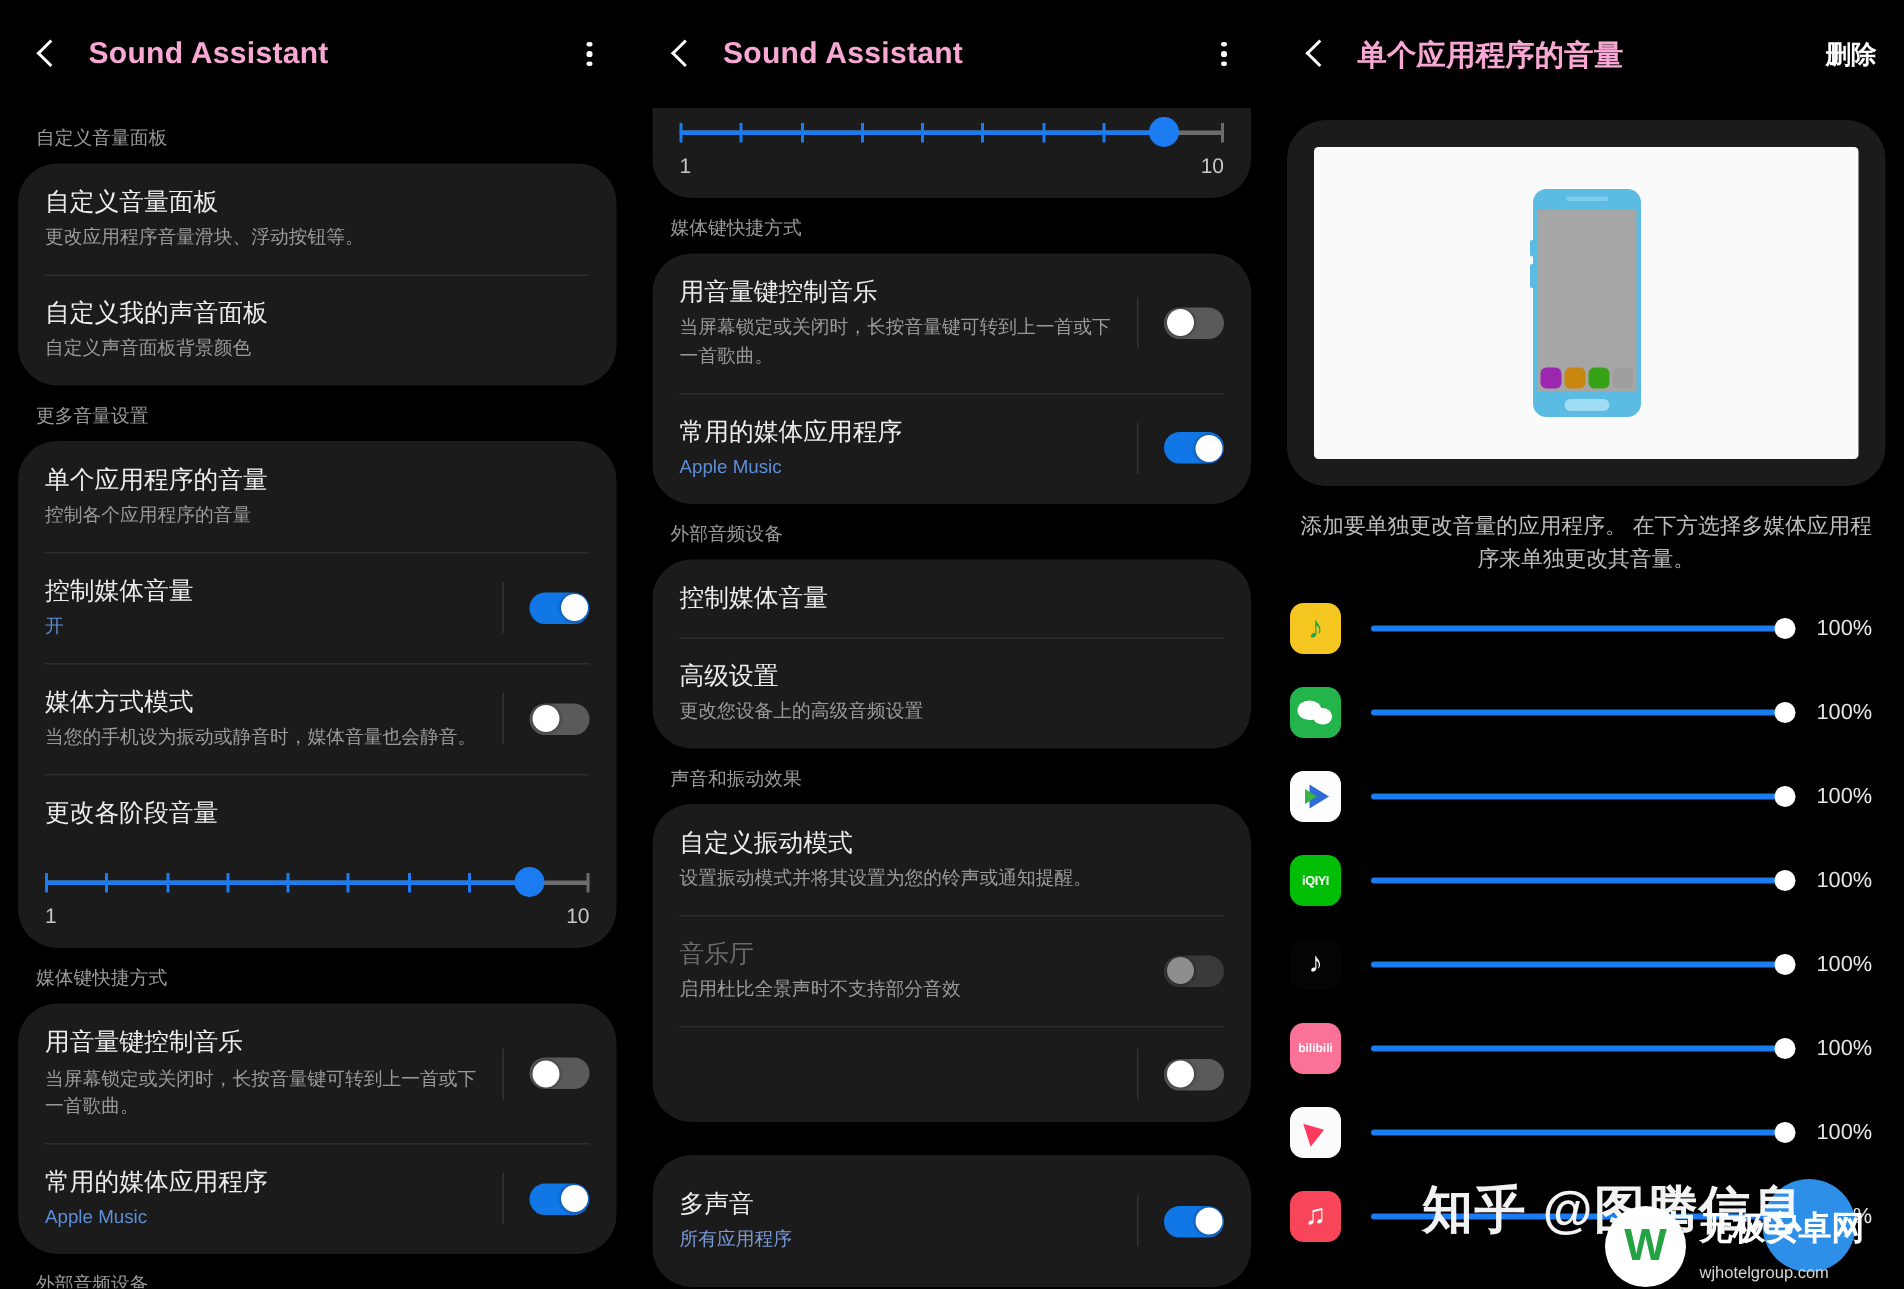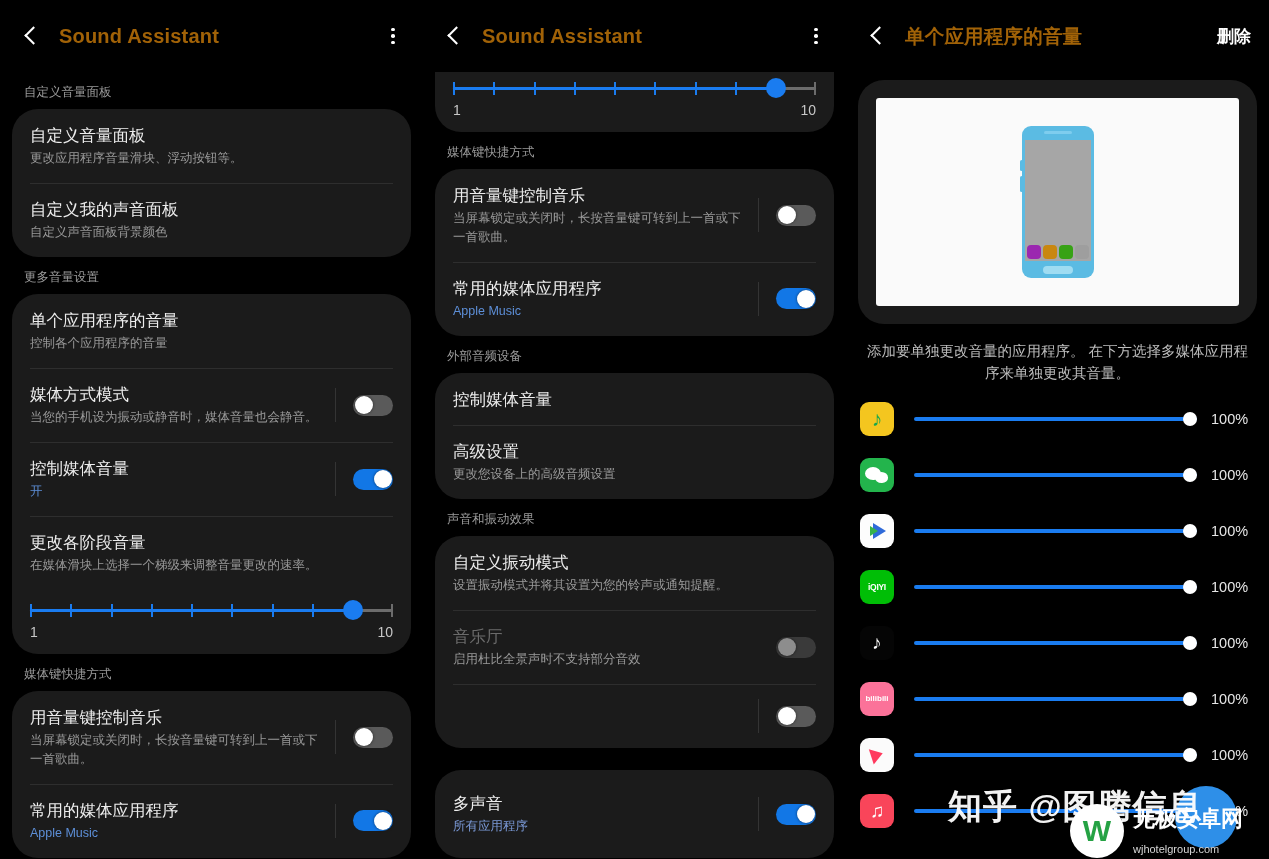--- a/index.html
+++ b/index.html
@@ -13,21 +13,21 @@
   .panel { width: 423px; height: 859px; position: relative; overflow: hidden; background: #000; }
 
   
   .hdr { height: 72px; display: flex; align-items: center; padding: 0 18px; }
   .back-ic { width: 26px; height: 26px; flex: 0 0 26px; position: relative; cursor: pointer; }
   .back-ic::before {
     content: ""; position: absolute; left: 9px; top: 6px;
     width: 11px; height: 11px; border-left: 2px solid #fff; border-bottom: 2px solid #fff;
     transform: rotate(45deg);
   }
-  .hdr-title { flex: 1; color: #a16207; font-size: 20px; font-weight: bold; margin-left: 15px; letter-spacing: .2px; }
+  .hdr-title { flex: 1; color: #f9a8d4; font-size: 20px; font-weight: bold; margin-left: 15px; letter-spacing: .2px; }
   .hdr-title.cn { font-size: 19.5px; }
   .dots { width: 24px; height: 24px; display: flex; flex-direction: column; justify-content: center;
           align-items: center; gap: 3px; cursor: pointer; }
   .dots i { width: 3.5px; height: 3.5px; border-radius: 50%; background: #fff; display: block; }
   .hdr-action { color: #fff; font-size: 17px; font-weight: bold; cursor: pointer; margin-left: 19px; }
 
   
   .scroll { height: 787px; padding: 0 12px; }
   .sect { color: #9b9b9b; font-size: 12.5px; padding: 12px 12px 8px 12px; }
   .card { background: #1b1b1b; border-radius: 26px; overflow: hidden; }
@@ -168,46 +168,45 @@
       <div class="sect">更多音量设置</div>
       <div class="card">
         <div class="row">
           <div class="row-txt">
             <div class="row-title">单个应用程序的音量</div>
             <div class="row-sub">控制各个应用程序的音量</div>
           </div>
         </div>
         <div class="row">
           <div class="row-txt">
+            <div class="row-title">控制媒体音量</div>
+            <div class="row-sub accent">开</div>
+          </div>
+          <div class="tg-wrap">
+              <div class="tg-div"></div>
+            <div class="toggle on">
+                <span class="knob"></span>
+              </div>
+          </div>
+        </div>
+        <div class="row">
+          <div class="row-txt">
             <div class="row-title">媒体方式模式</div>
             <div class="row-sub">当您的手机设为振动或静音时，媒体音量也会静音。</div>
           </div>
           <div class="tg-wrap">
               <div class="tg-div"></div>
             <div class="toggle off">
                 <span class="knob"></span>
               </div>
           </div>
         </div>
         <div class="row">
           <div class="row-txt">
-            <div class="row-title">控制媒体音量</div>
-            <div class="row-sub accent">开</div>
-          </div>
-          <div class="tg-wrap">
-              <div class="tg-div"></div>
-            <div class="toggle on">
-                <span class="knob"></span>
-              </div>
-          </div>
-        </div>
-        <div class="row">
-          <div class="row-txt">
             <div class="row-title">更改各阶段音量</div>
-            <div class="row-sub">在媒体滑块上选择一个梯级来调整音量更改的速率。</div>
           </div>
         </div>
         <div class="stepper">
           <div class="track-box">
             <div class="track"></div>
             <div class="fill" style="width:88.9%"></div>
             <div class="tick lit" style="left:0%"></div>
               <div class="tick lit" style="left:11.1%"></div>
             <div class="tick lit" style="left:22.2%"></div>
               <div class="tick lit" style="left:33.3%"></div>

